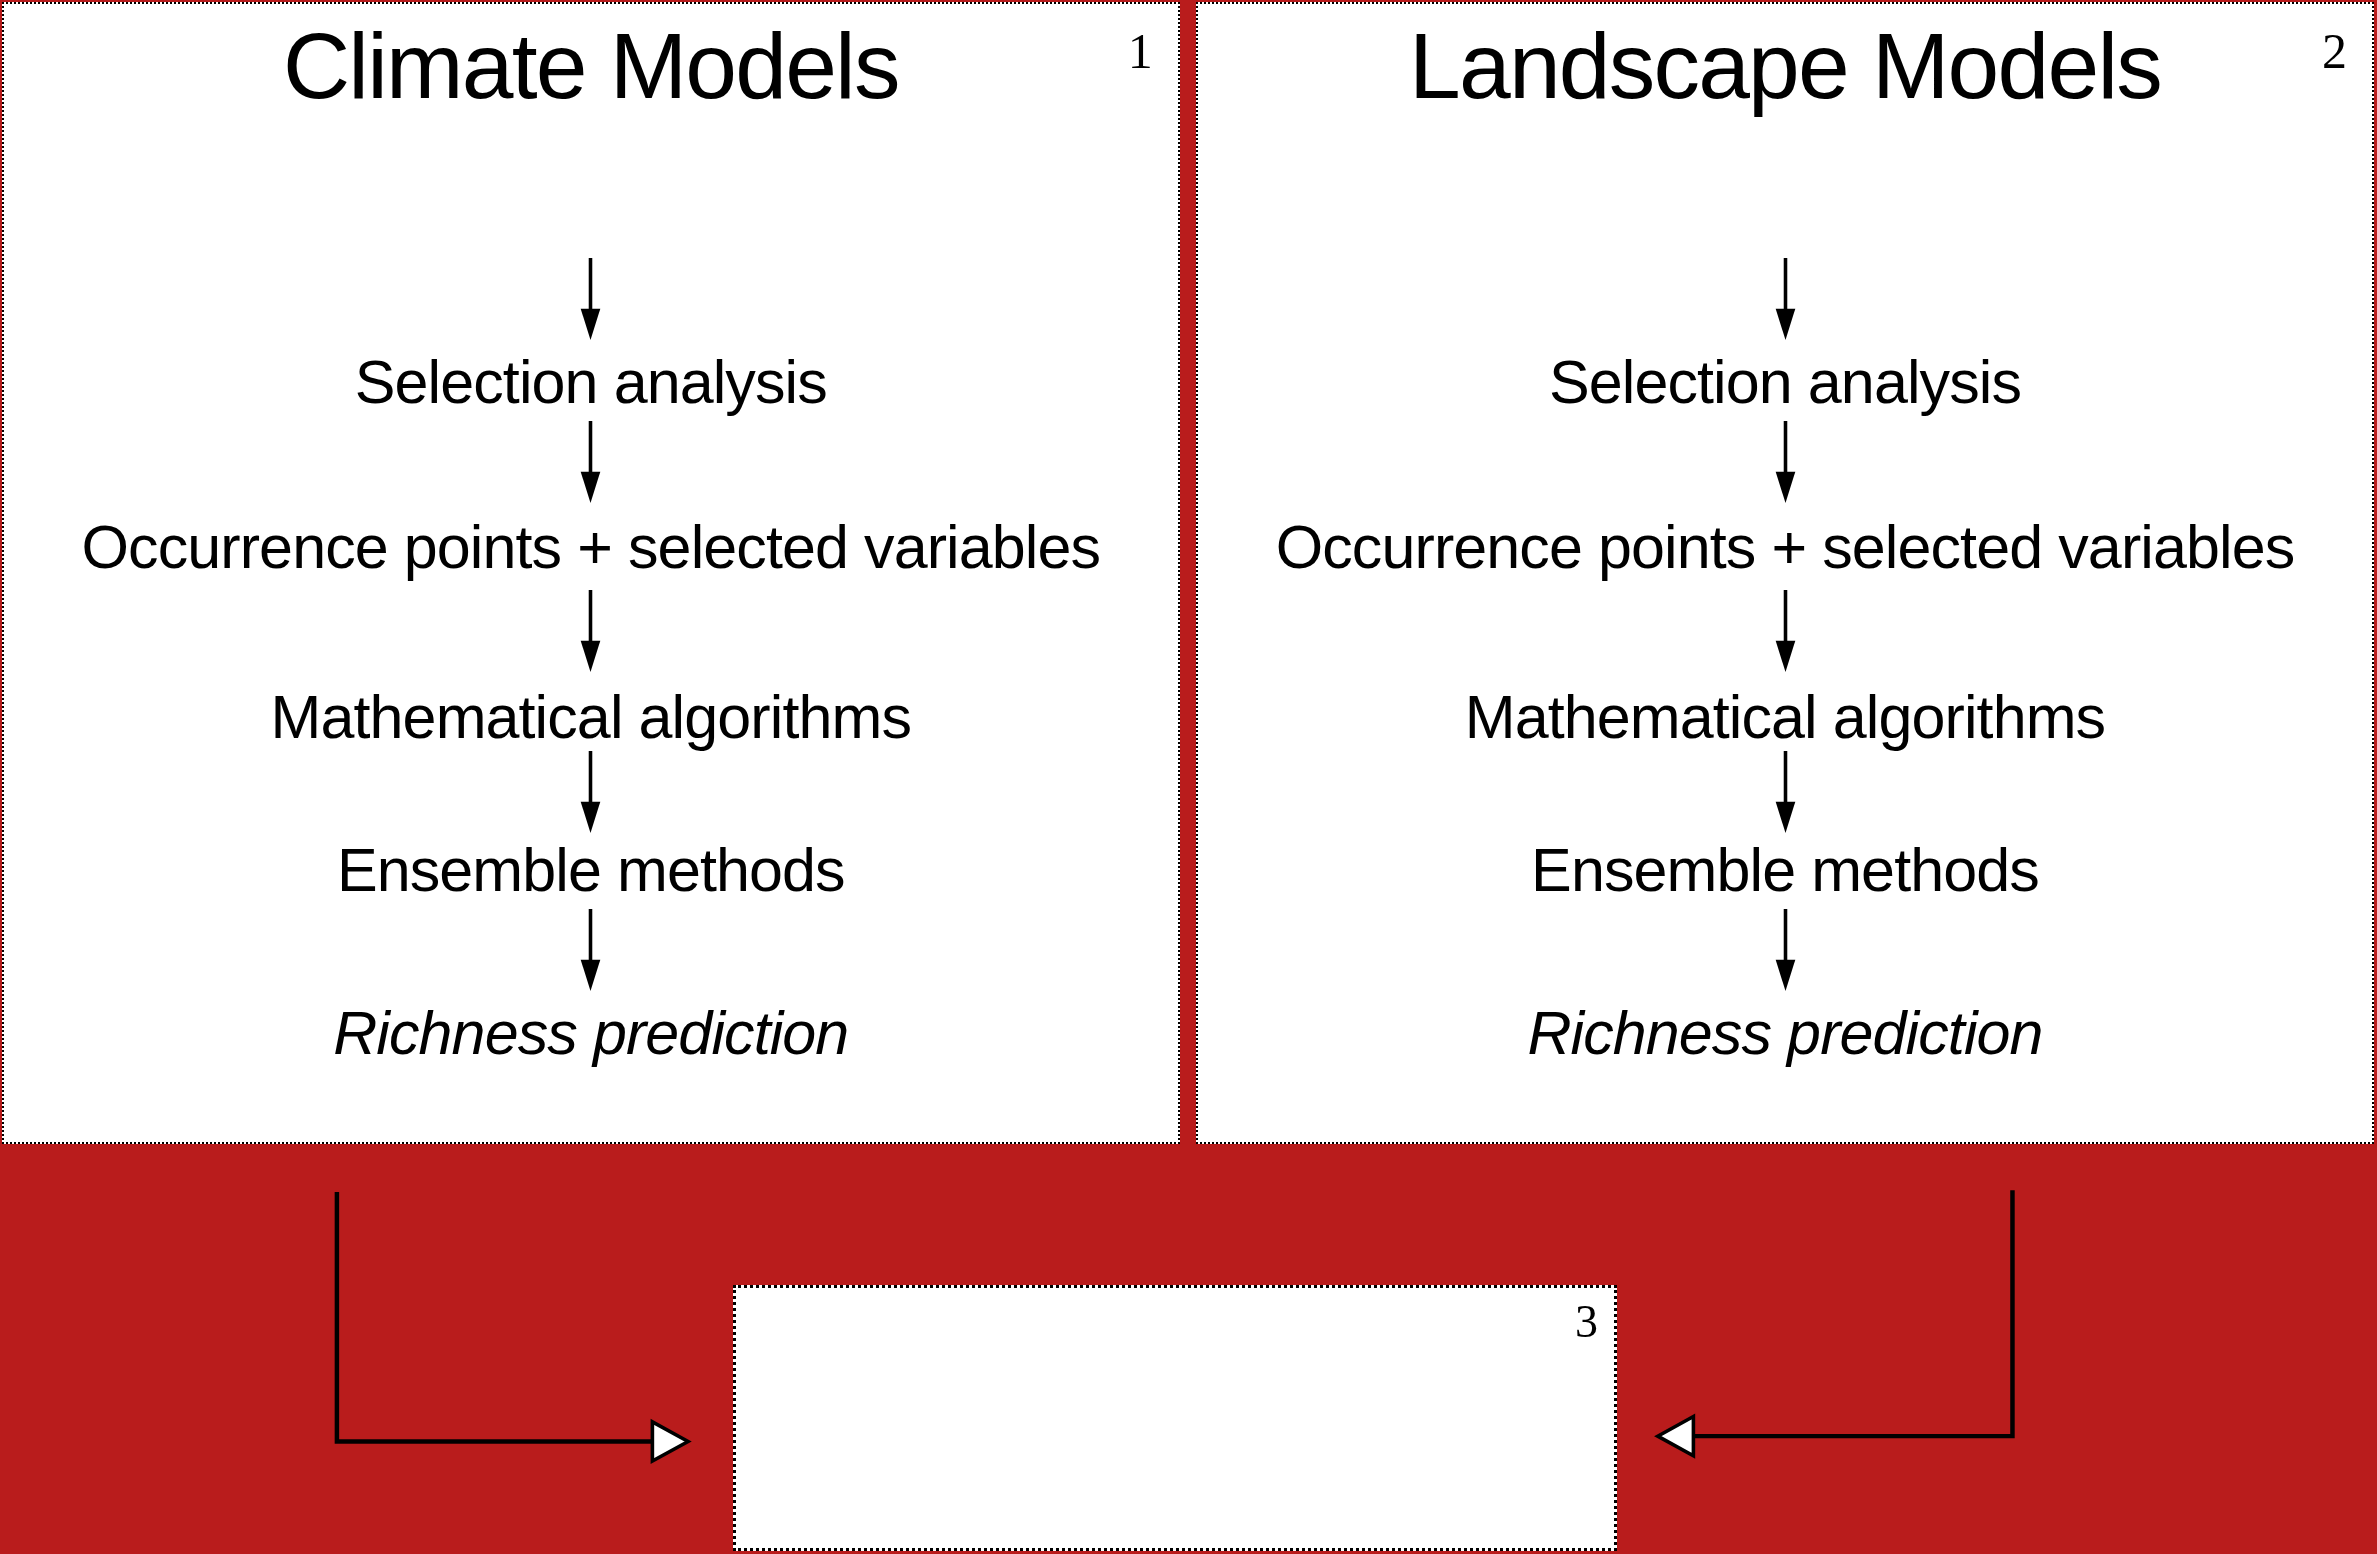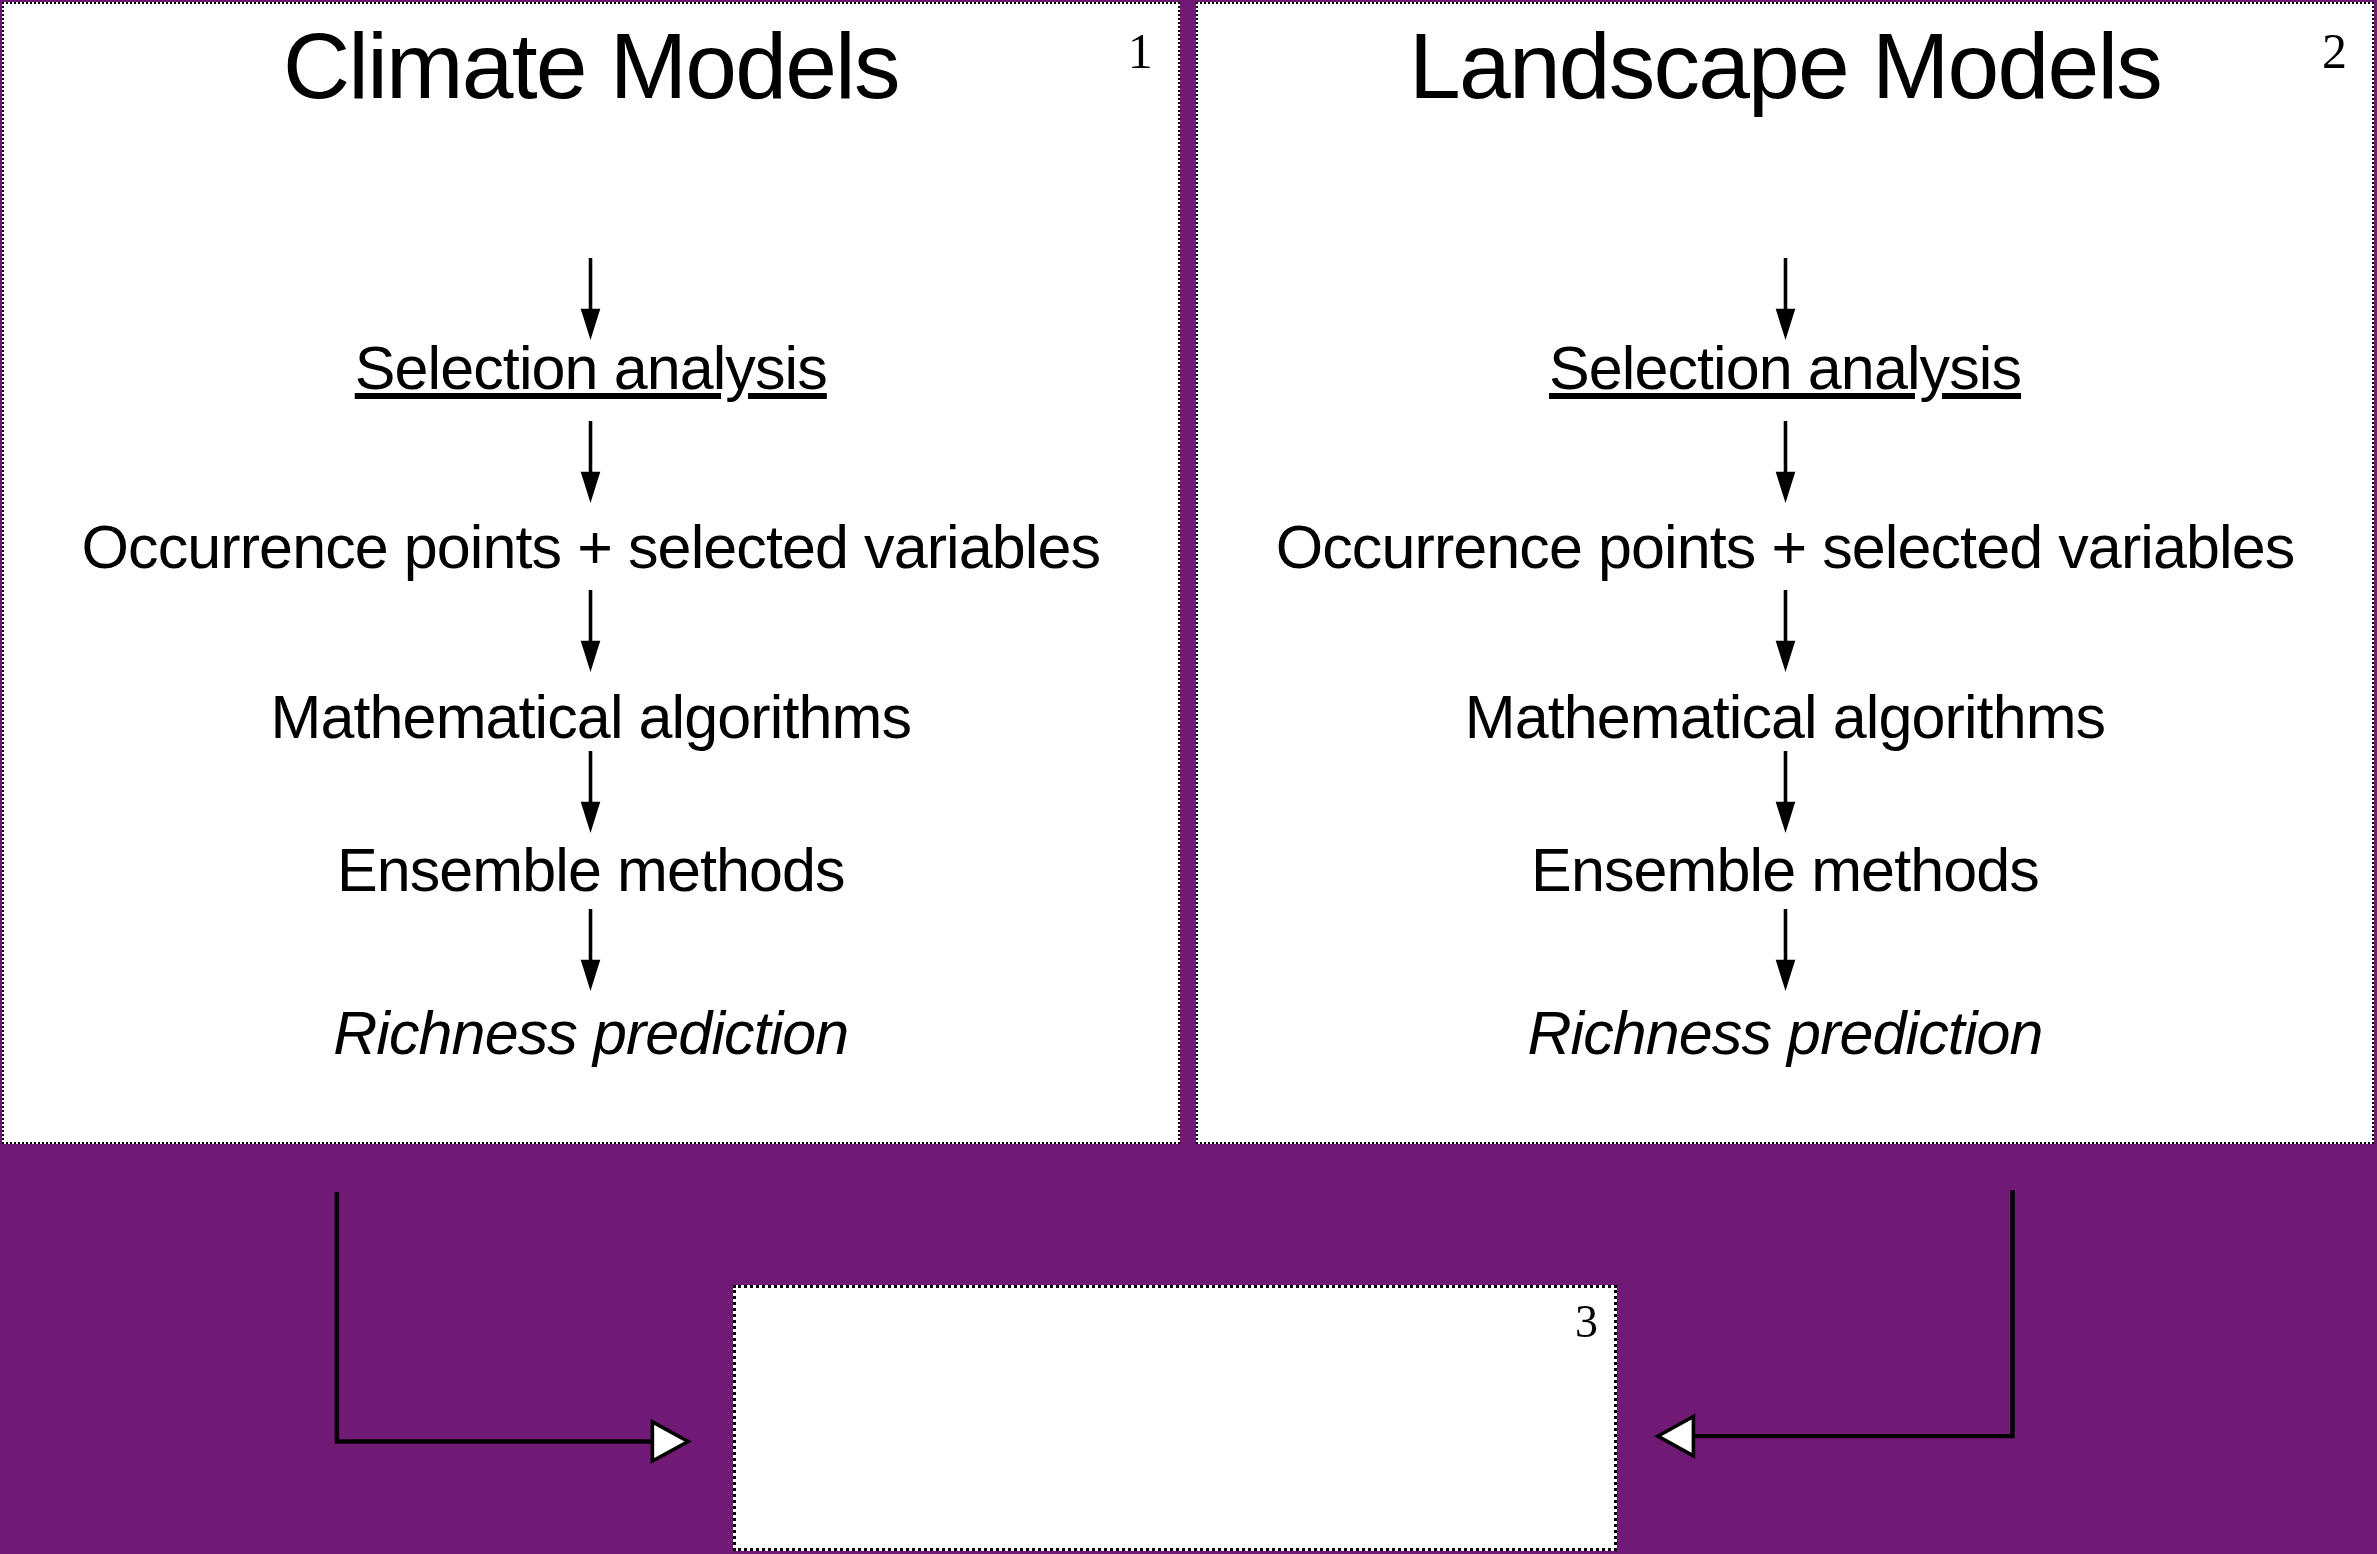--- a/index.html
+++ b/index.html
@@ -1,20 +1,20 @@
 <!DOCTYPE html>
 <html style="font-size:14.3px"><head>
 <meta charset="utf-8">
 <style>
   html, body { margin: 0; padding: 0; background: #ffffff; }
   #canvas {
     position: relative;
     width: 2377px;
     height: 1555px;
-    background: #701a75;
+    background: #b91c1c;
     color: #000000;
     font-family: "Liberation Sans", sans-serif;
     overflow: hidden;
   }
   .model-box {
     position: absolute;
     box-sizing: border-box;
     border: 2.7px dotted #000000;
     background: #ffffff;
   }
@@ -41,21 +41,21 @@
     position: absolute;
     left: 0;
     width: 100%;
     text-align: center;
     font-size: 61px;
     letter-spacing: -0.9px;
     line-height: 64px;
     white-space: nowrap;
   }
   .s0 { top: 180px; }
-  .s1 { top: 332px; text-decoration: underline; }
+  .s1 { top: 346px; }
   .s2 { top: 511px; }
   .s3 { top: 681px; }
   .s4 { top: 834px; }
   .s5 { top: 997px; font-style: italic; }
 
   .step-arrow {
     position: absolute;
     left: 50%;
     margin-left: -13.4px;
     width: 27px;

